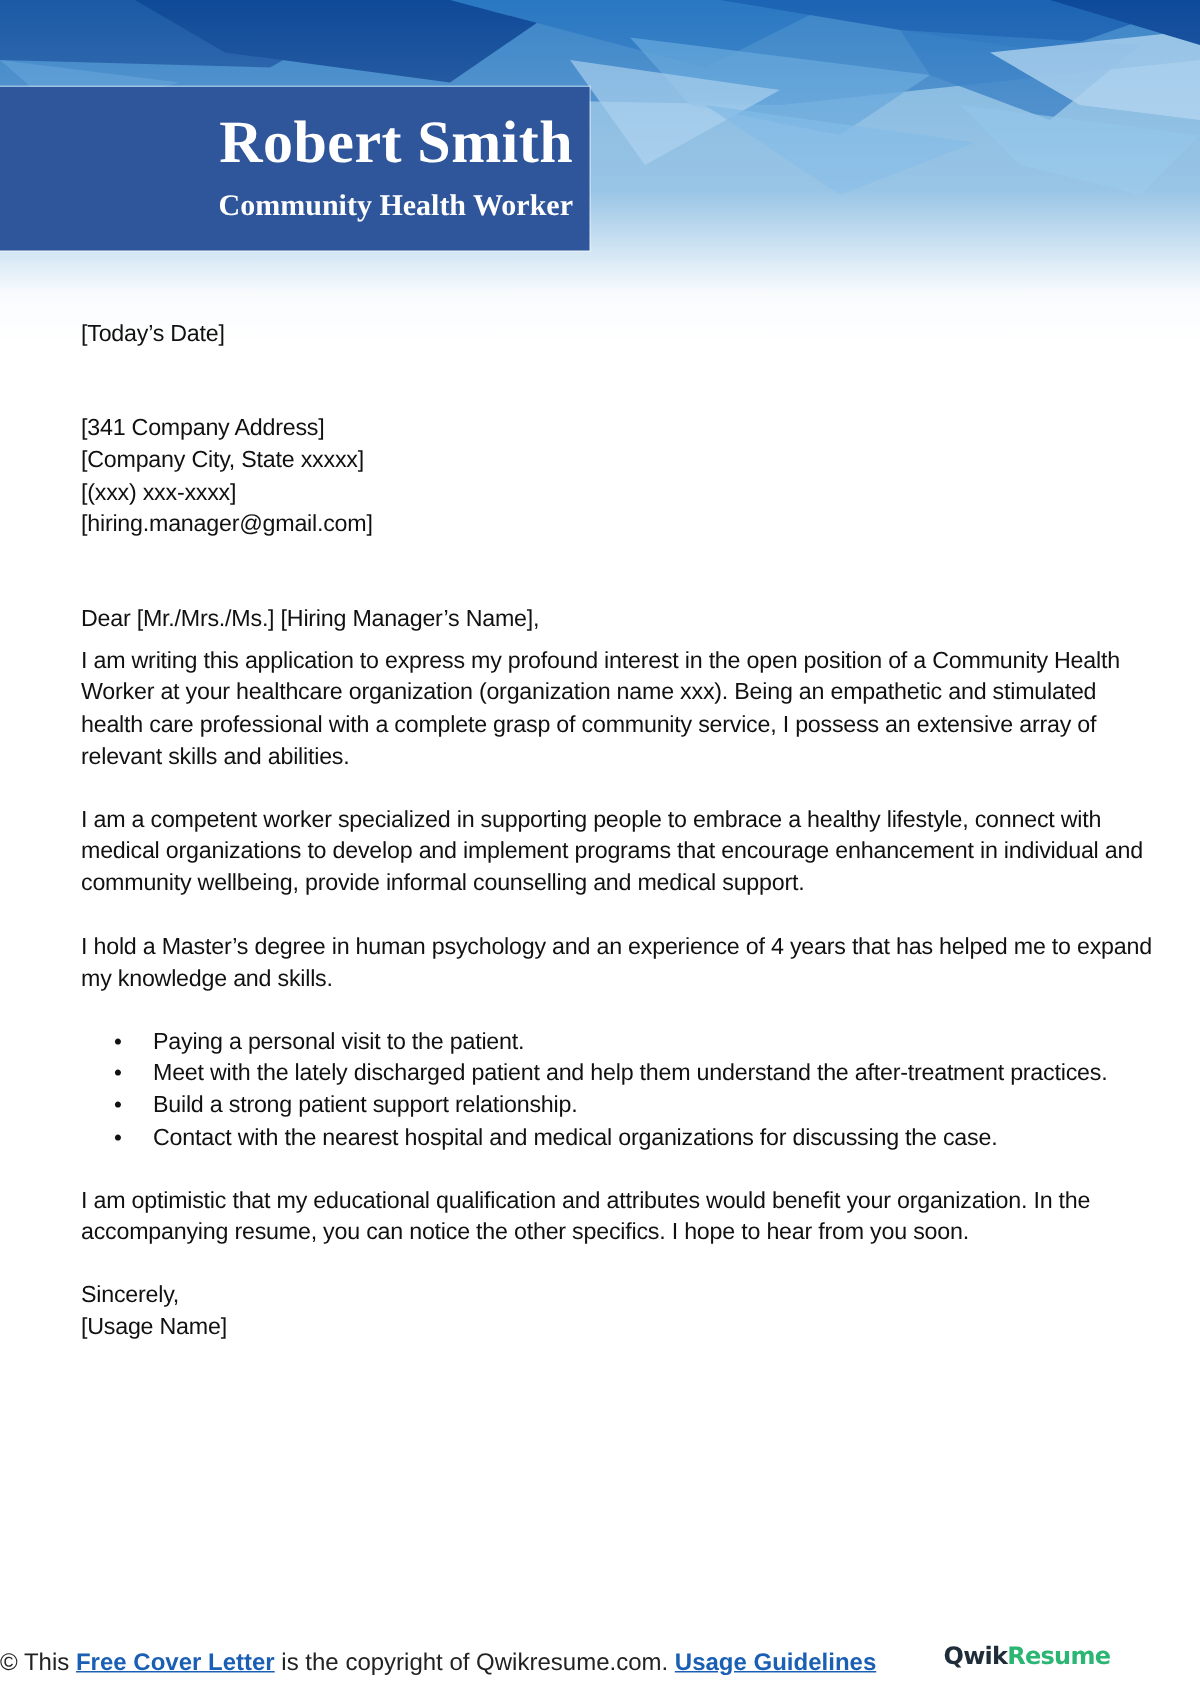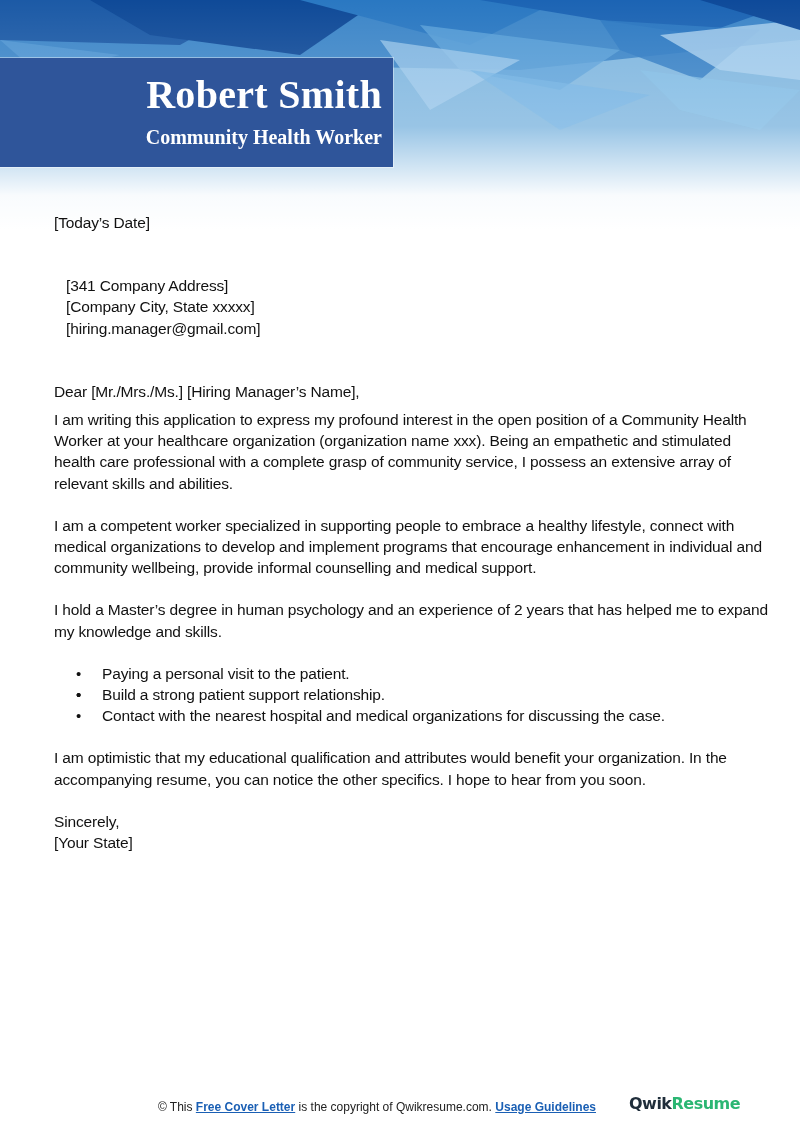--- a/index.html
+++ b/index.html
@@ -29,32 +29,32 @@
       position: absolute; right: 11px; top: 68px;
       font-size: 20px; font-weight: bold; white-space: nowrap;
     }
     .letter {
       position: absolute; left: 54px; top: 212px; width: 720px;
       font-size: 15.5px; line-height: 21.2px; color: #111;
       letter-spacing: -0.15px;
     }
     .letter p { margin: 0; }
     .date { margin-bottom: 42px !important; }
-    .address { margin-bottom: 42px !important; margin-left: 12px; }
+    .address { margin-bottom: 42px !important; }
     .salutation { margin-bottom: 7px !important; }
     .para { margin-bottom: 21px !important; }
     .bullets { list-style: none; margin: 0 0 21px 0; padding: 0; }
     .bullets li { position: relative; padding-left: 48px; }
     .bullets li .dot {
       position: absolute; left: 22px; top: 0; font-size: 15px;
     }
     .closing { margin: 0; }
     .footer-note {
       position: absolute; left: 0; width: 596px; top: 1100px;
-      text-align: right; font-size: 12px; color: #222;
+      text-align: left; font-size: 16px; color: #222;
     }
     .footer-note a { color: #1a5fb4; font-weight: bold; text-decoration: underline; }
     .logo {
       position: absolute; left: 629px; top: 1094px;
       font-family: "DejaVu Sans", sans-serif; font-size: 16px; font-weight: bold; letter-spacing: -0.5px;
       white-space: nowrap;
     }
     .logo .q { color: #1f2d3a; }
     .logo .r { color: #2bb673; }
   </style>
@@ -93,40 +93,41 @@
   <div class="name">Robert Smith</div>
   <div class="title">Community Health Worker</div>
 </div>
 
 <div class="letter">
   <p class="date">[Today’s Date]</p>
 
   <div class="address">
     <p>[341 Company Address]</p>
     <p>[Company City, State xxxxx]</p>
+    <p>[(xxx) xxx-xxxx]</p>
     <p>[hiring.manager@gmail.com]</p>
   </div>
 
   <p class="salutation">Dear [Mr./Mrs./Ms.] [Hiring Manager’s Name],</p>
 
   <p class="para">I am writing this application to express my profound interest in the open position of a Community Health Worker at your healthcare organization (organization name xxx). Being an empathetic and stimulated health care professional with a complete grasp of community service, I possess an extensive array of relevant skills and abilities.</p>
   <p class="para">I am a competent worker specialized in supporting people to embrace a healthy lifestyle, connect with medical organizations to develop and implement programs that encourage enhancement in individual and community wellbeing, provide informal counselling and medical support.</p>
-  <p class="para">I hold a Master’s degree in human psychology and an experience of 2 years that has helped me to expand my knowledge and skills.</p>
+  <p class="para">I hold a Master’s degree in human psychology and an experience of 4 years that has helped me to expand my knowledge and skills.</p>
 
   <ul class="bullets">
     <li><span class="dot">•</span><span>Paying a personal visit to the patient.</span></li>
-    <li><span class="dot">•</span></li>
+    <li><span class="dot">•</span><span>Meet with the lately discharged patient and help them understand the after-treatment practices.</span></li>
     <li><span class="dot">•</span><span>Build a strong patient support relationship.</span></li>
     <li><span class="dot">•</span><span>Contact with the nearest hospital and medical organizations for discussing the case.</span></li>
   </ul>
 
   <p class="para">I am optimistic that my educational qualification and attributes would benefit your organization. In the accompanying resume, you can notice the other specifics. I hope to hear from you soon.</p>
 
   <p class="closing">Sincerely,</p>
-  <p class="closing">[Your State]</p>
+  <p class="closing">[Usage Name]</p>
 </div>
 
 <div class="footer-note">
   <span>© This </span><a>Free Cover Letter</a><span> is the copyright of Qwikresume.com. </span><a>Usage Guidelines</a>
 </div>
 
 <div class="logo">
   <span class="q">Qwik</span><span class="r">Resume</span>
 </div>
 

